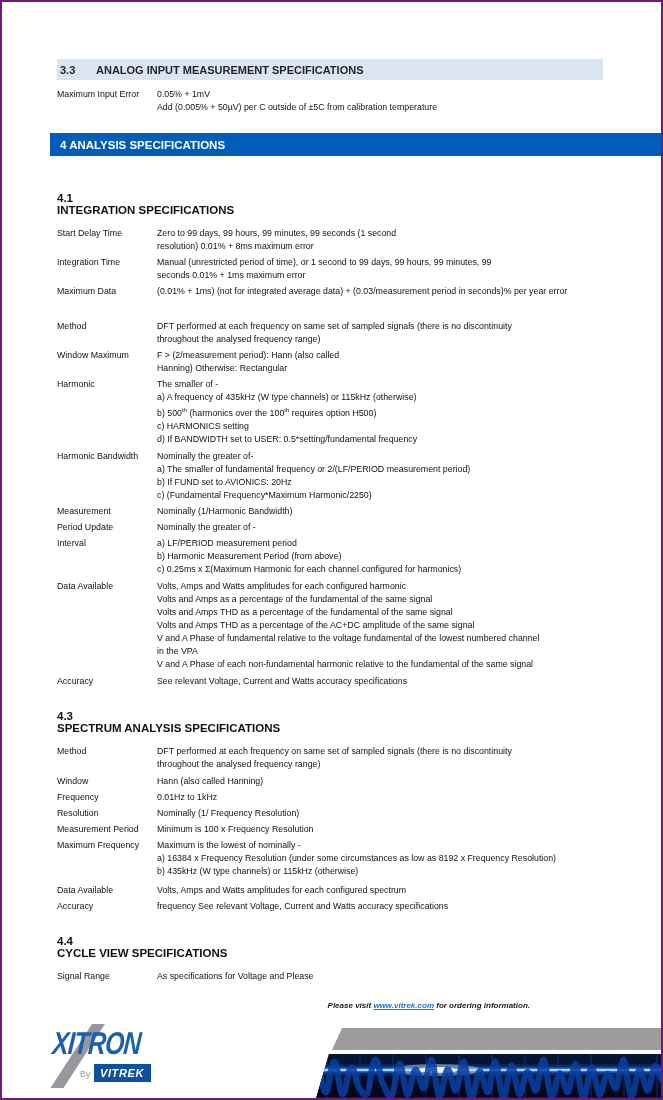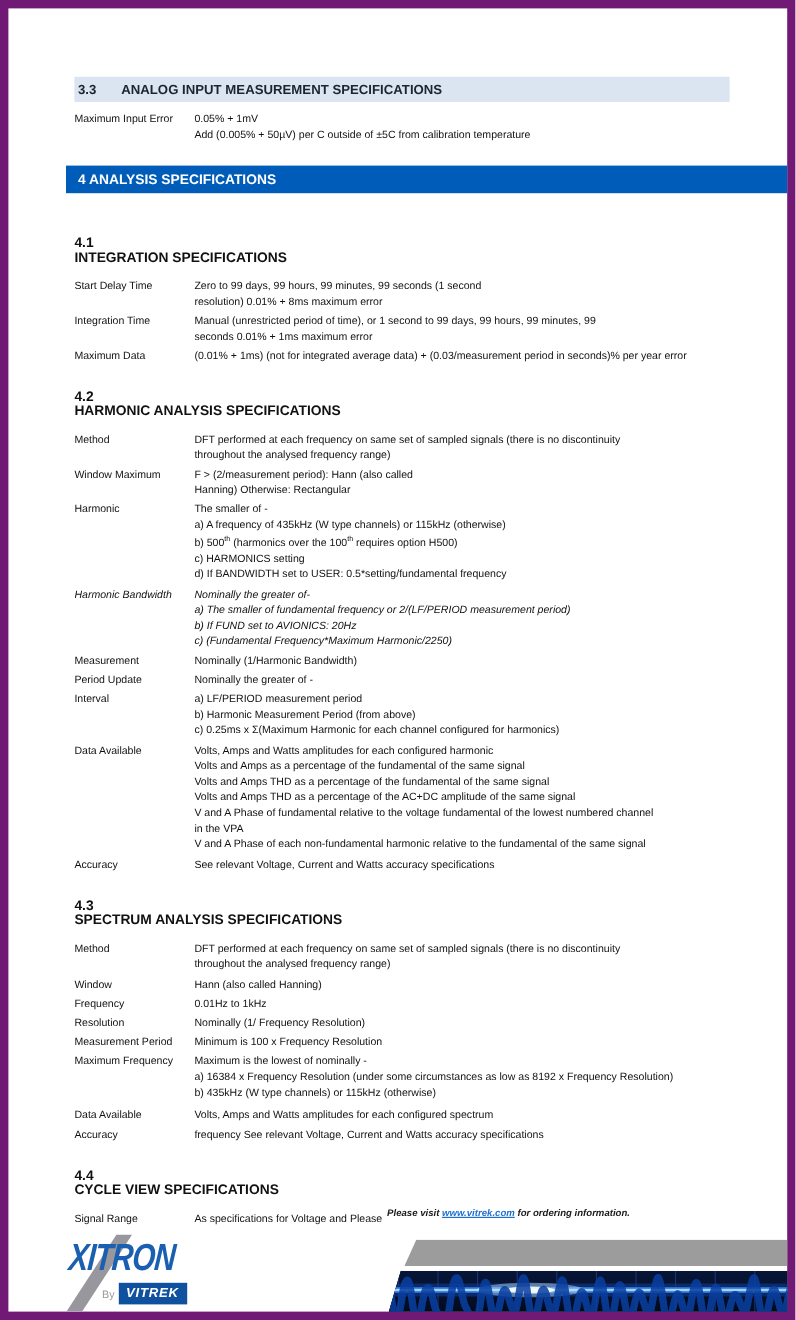--- a/index.html
+++ b/index.html
@@ -1,17 +1,17 @@
 <!DOCTYPE html>
 <html style="--banner-blue: #005cb9; --heading-bar-bg: #dbe5f1; --link-blue: #1f6fd0; --logo-blue: #1a5fb0; --vitrek-box-blue: #0f519f; --gray-band: #9c9c9c;"><head>
 <meta charset="utf-8">
 <style>
   html,body{margin:0;padding:0;background:#ffffff;}
   .page{position:relative;width:663px;height:1100px;background:#fff;overflow:hidden;
-        font-family:"Liberation Sans",sans-serif;color:#000;border:7px solid #701a75;box-sizing:border-box;}
+        font-family:"Liberation Sans",sans-serif;color:#000;border:2px solid #701a75;box-sizing:border-box;}
   .content{position:absolute;left:55px;top:57px;width:553px;}
 
   
   .top-bar{background:var(--heading-bar-bg,#dbe5f1);height:21px;width:546px;display:flex;align-items:center;
            font-weight:bold;font-size:11px;color:#1b2433;}
   .top-bar .sec-num{width:36px;padding-left:3px;}
   .rows{margin-top:8px;}
 
   
   .row{display:grid;grid-template-columns:100px 1fr;margin-bottom:3px;}
@@ -95,24 +95,20 @@
             </div>
           </div>
           <div class="row">
             <div class="label">Maximum Data</div>
             <div class="value">
               <div class="line">(0.01% + 1ms) (not for integrated average data) + (0.03/measurement period in seconds)% per year error</div>
             </div>
           </div>
         </section>
         <section class="spec-section">
-          <div class="sec-heading">
-            <span class="sec-num">4.2</span>
-            <span class="sec-title">HARMONIC ANALYSIS SPECIFICATIONS</span>
-          </div>
           <div class="row">
             <div class="label">Method</div>
             <div class="value">
               <div class="line">DFT performed at each frequency on same set of sampled signals (there is no discontinuity</div>
               <div class="line">throughout the analysed frequency range)</div>
             </div>
           </div>
           <div class="row">
             <div class="label">Window Maximum</div>
             <div class="value">
@@ -123,21 +119,21 @@
           <div class="row">
             <div class="label">Harmonic</div>
             <div class="value">
               <div class="line">The smaller of -</div>
               <div class="line">a) A frequency of 435kHz (W type channels) or 115kHz (otherwise)</div>
               <div class="line">b) 500<sup>th</sup> (harmonics over the 100<sup>th</sup> requires option H500)</div>
               <div class="line">c) HARMONICS setting</div>
               <div class="line">d) If BANDWIDTH set to USER: 0.5*setting/fundamental frequency</div>
             </div>
           </div>
-          <div class="row" style="margin-top: 4px; font-style: italic;">
+          <div class="row" style="margin-top: 4px;">
             <div class="label">Harmonic Bandwidth</div>
             <div class="value">
               <div class="line">Nominally the greater of-</div>
               <div class="line">a) The smaller of fundamental frequency or 2/(LF/PERIOD measurement period)</div>
               <div class="line">b) If FUND set to AVIONICS:  20Hz</div>
               <div class="line">c) (Fundamental Frequency*Maximum Harmonic/2250)</div>
             </div>
           </div>
           <div class="row">
             <div class="label">Measurement</div>

